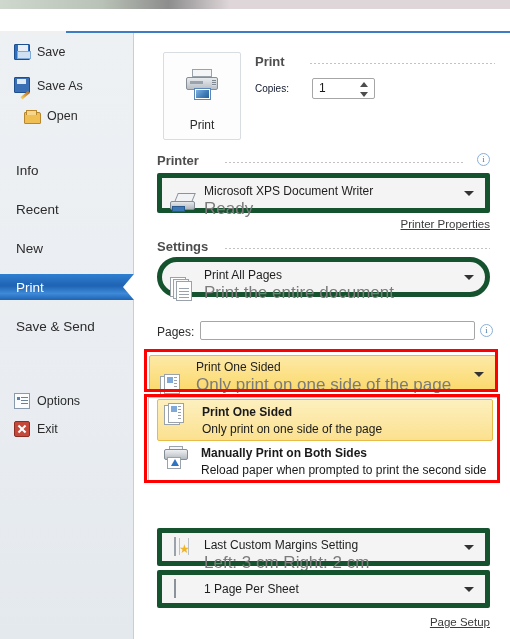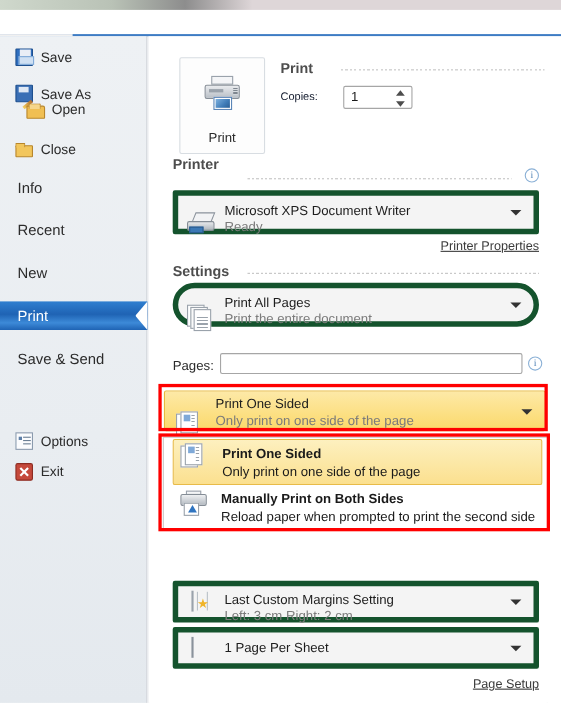--- a/index.html
+++ b/index.html
@@ -148,21 +148,21 @@
   .info-icon{ position:absolute; width:13px; height:13px; border-radius:50%;
      border:1px solid #8ab0d6; color:#4d7fb3; font-size:9px; line-height:11px; text-align:center;
      font-family:"Liberation Serif", serif; background:#fff; }
 
   
   .combo{
     position:absolute; background:#f4f4f4; border:5px solid #14532d; border-radius:2px;
   }
   .combo .cicon{ position:absolute; left:8px; top:50%; transform:translateY(-50%); }
   .combo .t1{ position:absolute; left:42px; font-size:12px; color:#1d1d1d; white-space:nowrap; }
-  .combo .t2{ position:absolute; left:42px; font-size:12px; color:#7b7b7b; white-space:nowrap; }
+  .combo .t2{ position:absolute; left:42px; font-size:17px; color:#7b7b7b; white-space:nowrap; }
   .combo.one-line .t1{ top:50%; transform:translateY(-50%); }
   .caret{ position:absolute; right:11px; top:50%; margin-top:-2px; width:0;height:0;
      border-left:5px solid transparent; border-right:5px solid transparent; border-top:5px solid #333; }
 
   .combo.hl{ background:linear-gradient(to bottom,#fde9a7,#fbd96a); border:1px solid #e7b93d; }
 
   
   .pr-small{ position:relative; width:26px; height:20px; }
   .pr-small .lid{ position:absolute; left:6px; top:0; width:18px; height:9px;
      background:#f2f3f5; border:1px solid #8b939c; transform:skewX(-22deg); }
@@ -245,27 +245,23 @@
 
   <div class="sidebar">
     <div class="side-item cmd" style="top:6px;">
       <span class="ico ico-floppy"></span>
       <span class="slabel">Save</span>
     </div>
     <div class="side-item cmd" style="top:34px;align-items:flex-end;">
       <span class="ico ico-floppy2"></span>
       <span class="slabel">Save As</span>
     </div>
-    <div class="side-item cmd" style="top:54px;padding-left:24px;">
+    <div class="side-item cmd" style="top:70px;padding-left:24px;">
       <span class="ico ico-folder-open"></span>
       <span class="slabel">Open</span>
-    </div>
-    <div class="side-item cmd" style="top:90px;">
-      <span class="ico ico-folder"></span>
-      <span class="slabel">Close</span>
     </div>
 
     <div class="side-item big" style="top:124px;">
       <span class="slabel">Info</span>
     </div>
     <div class="side-item big" style="top:163px;">
       <span class="slabel">Recent</span>
     </div>
     <div class="side-item big" style="top:202px;">
       <span class="slabel">New</span>
@@ -309,21 +305,21 @@
 
     <div class="copies-label" style="left:120px; top:50px;">Copies:</div>
     <div class="copies-box" style="left:177px; top:45px;">
       <span>1</span>
       <span class="spin">
           <i class="up"></i>
           <i class="dn"></i>
         </span>
     </div>
 
-    <div class="sec-head" style="left:22px; top:109px;">Printer</div>
+    <div class="sec-head" style="left:22px; top:120px;">Printer</div>
     <div class="sec-rule" style="left:90px; top:129px; width:240px;"></div>
     <div class="info-icon" style="left:342px; top:120px;">i</div>
 
     <div class="combo" style="left:22px; top:140px; width:333px; height:40px;">
       <span class="cicon">
         <span class="pr-small"><span class="lid"></span><span class="bd"></span><span class="pg"></span></span>
       </span>
       <span class="t1" style="top:6px;">Microsoft XPS Document Writer</span>
       <span class="t2" style="top:21px;">Ready</span>
       <span class="caret"></span>

